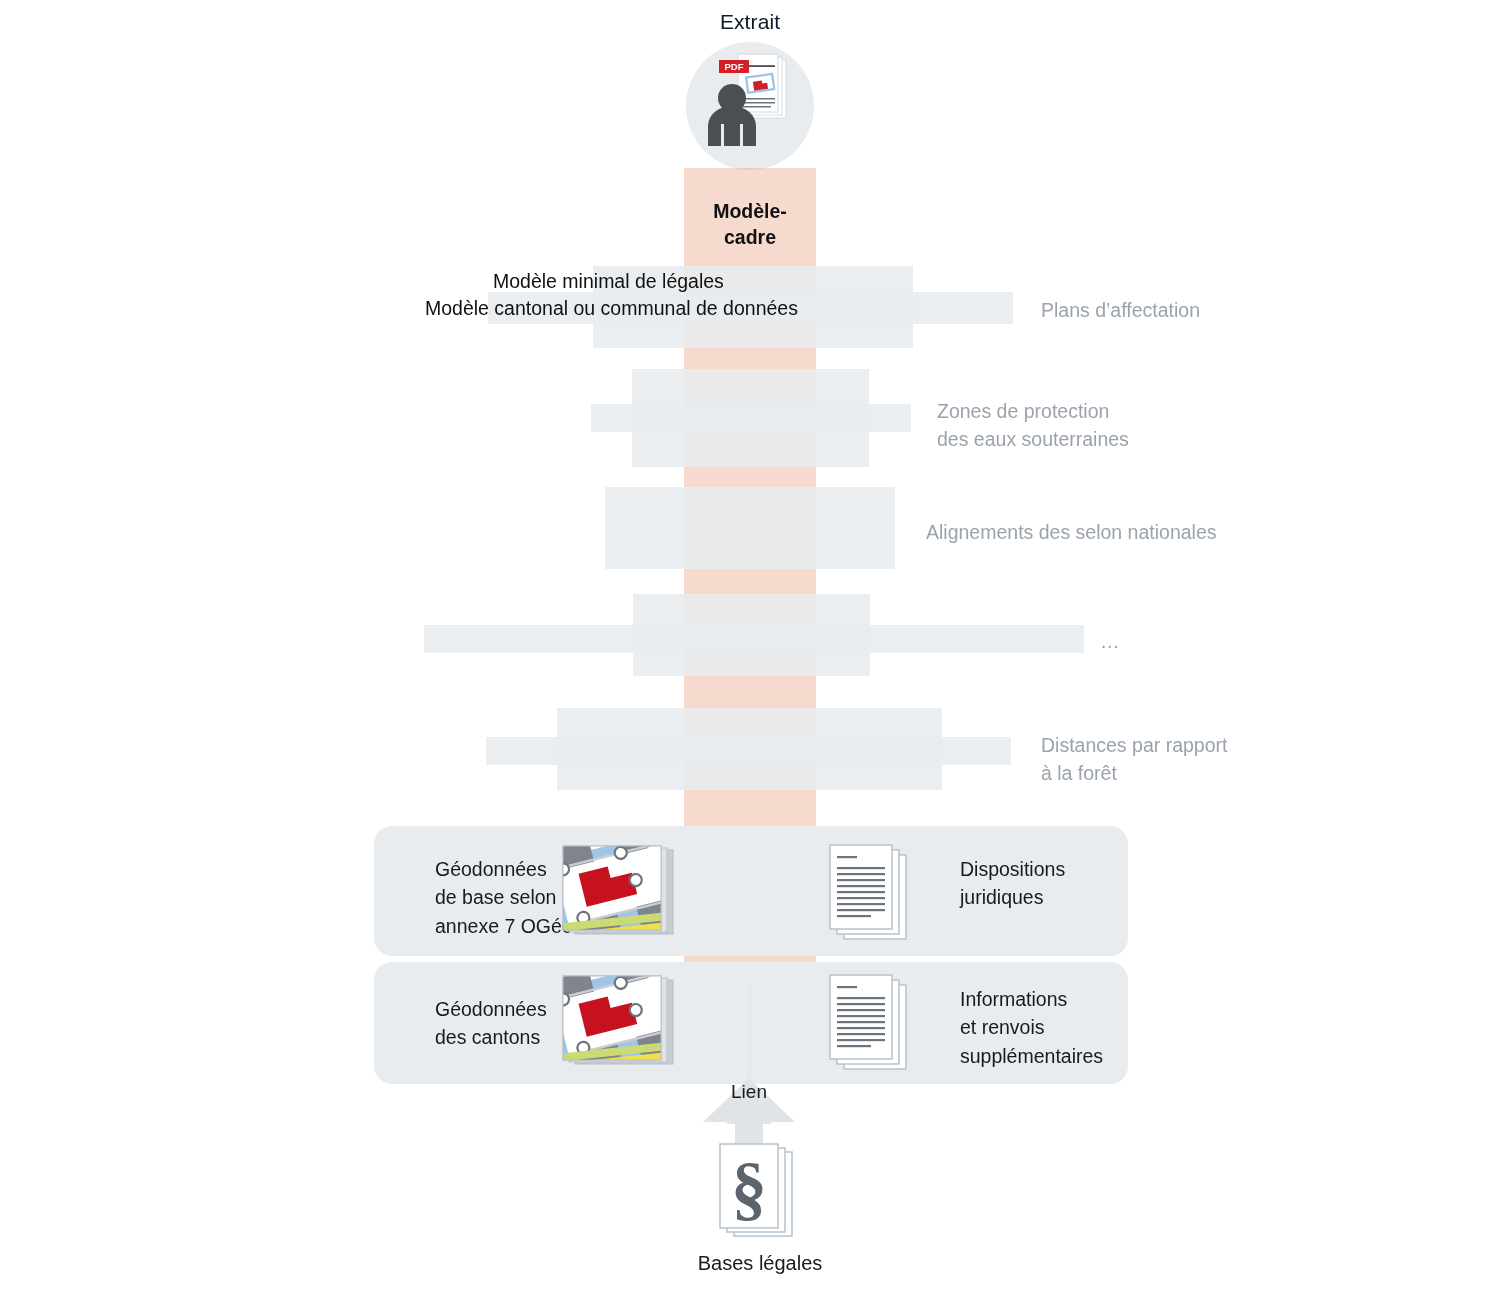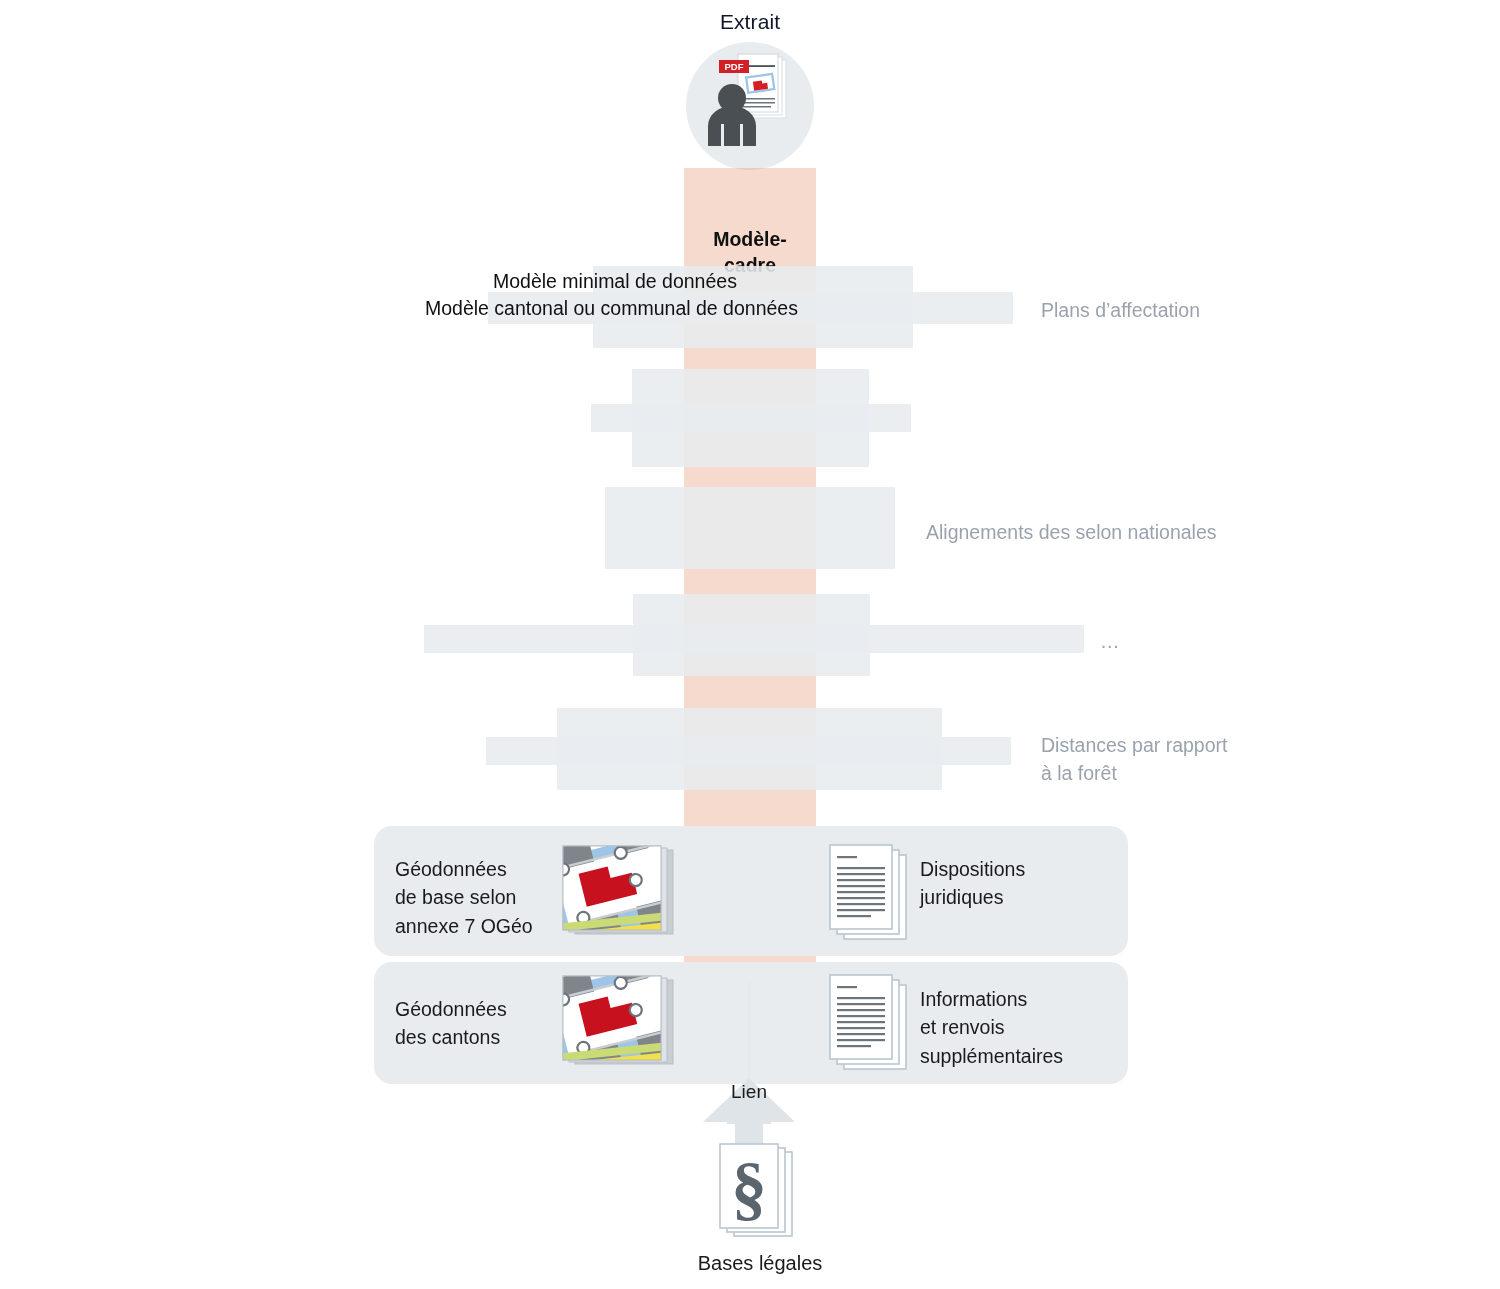--- a/index.html
+++ b/index.html
@@ -37,21 +37,20 @@
   
   .model-col{
     left:684px;top:168px;width:132px;height:814px;
     background:rgba(226,150,113,0.35);
   }
   .model-col-label{
     left:684px;top:198px;width:132px;
     text-align:center;
     font-size:19.5px;font-weight:bold;color:#111;
     line-height:1.35;
-    margin-top:28px;
   }
   .link-line{
     left:748px;top:982px;width:3px;height:100px;
     background:#e4e9ec;
   }
 
   
   .bar{
     background:#e8ecef;
     opacity:.88;
@@ -79,20 +78,21 @@
 
   
   .card{
     background:#e8ecef;
     border-radius:18px;
   }
   .card-label{
     color:#1a1a1a;
     font-size:19.5px;
     line-height:1.45;
+    margin-left:40px;
   }
 
   
   .arrow-up{
     left:703px;top:1078px;width:92px;height:46px;
   }
   .legal-stack{
     left:716px;top:1142px;width:90px;height:105px;
   }
   .legal-label{
@@ -138,26 +138,30 @@
   </svg>
 
   <div class="abs model-col"></div>
   <div class="abs model-col-label">
     <span>Modèle-</span><br>
     <span>cadre</span>
   </div>
 
   <div class="abs bar bar-v" style="left:593px;top:266px;width:320px;height:82px;"></div>
   <div class="abs bar bar-h" style="left:488px;top:292px;width:525px;height:32px;"></div>
-  <div class="abs bar-text" style="left:493px;top:270px;width:920px;text-align:left;">Modèle minimal de données</div>
+  <div class="abs bar-text" style="left:493px;top:270px;width:920px;text-align:left;">Modèle minimal de légales</div>
   <div class="abs bar-text" style="left:425px;top:297px;width:1060px;text-align:left;">Modèle cantonal ou communal de données</div>
   <div class="abs layer-caption" style="left:1041px;top:297px;width:340px;">Plans d’affectation</div>
 
   <div class="abs bar bar-v" style="left:632px;top:369px;width:237px;height:98px;"></div>
   <div class="abs bar bar-h" style="left:591px;top:404px;width:320px;height:28px;"></div>
+  <div class="abs layer-caption" style="left:937px;top:398px;width:340px;">
+    <span>Zones de protection</span><br>
+    <span>des eaux souterraines</span>
+  </div>
 
   <div class="abs bar bar-v" style="left:605px;top:487px;width:290px;height:82px;"></div>
   <div class="abs layer-caption" style="left:926px;top:519px;width:400px;">Alignements des selon nationales</div>
 
   <div class="abs bar bar-v" style="left:633px;top:594px;width:237px;height:82px;"></div>
   <div class="abs bar bar-h" style="left:424px;top:625px;width:660px;height:28px;"></div>
   <div class="abs layer-caption dots" style="left:1100px;top:628px;width:120px;">…</div>
 
   <div class="abs bar bar-v" style="left:557px;top:708px;width:385px;height:82px;"></div>
   <div class="abs bar bar-h" style="left:486px;top:737px;width:525px;height:28px;"></div>

